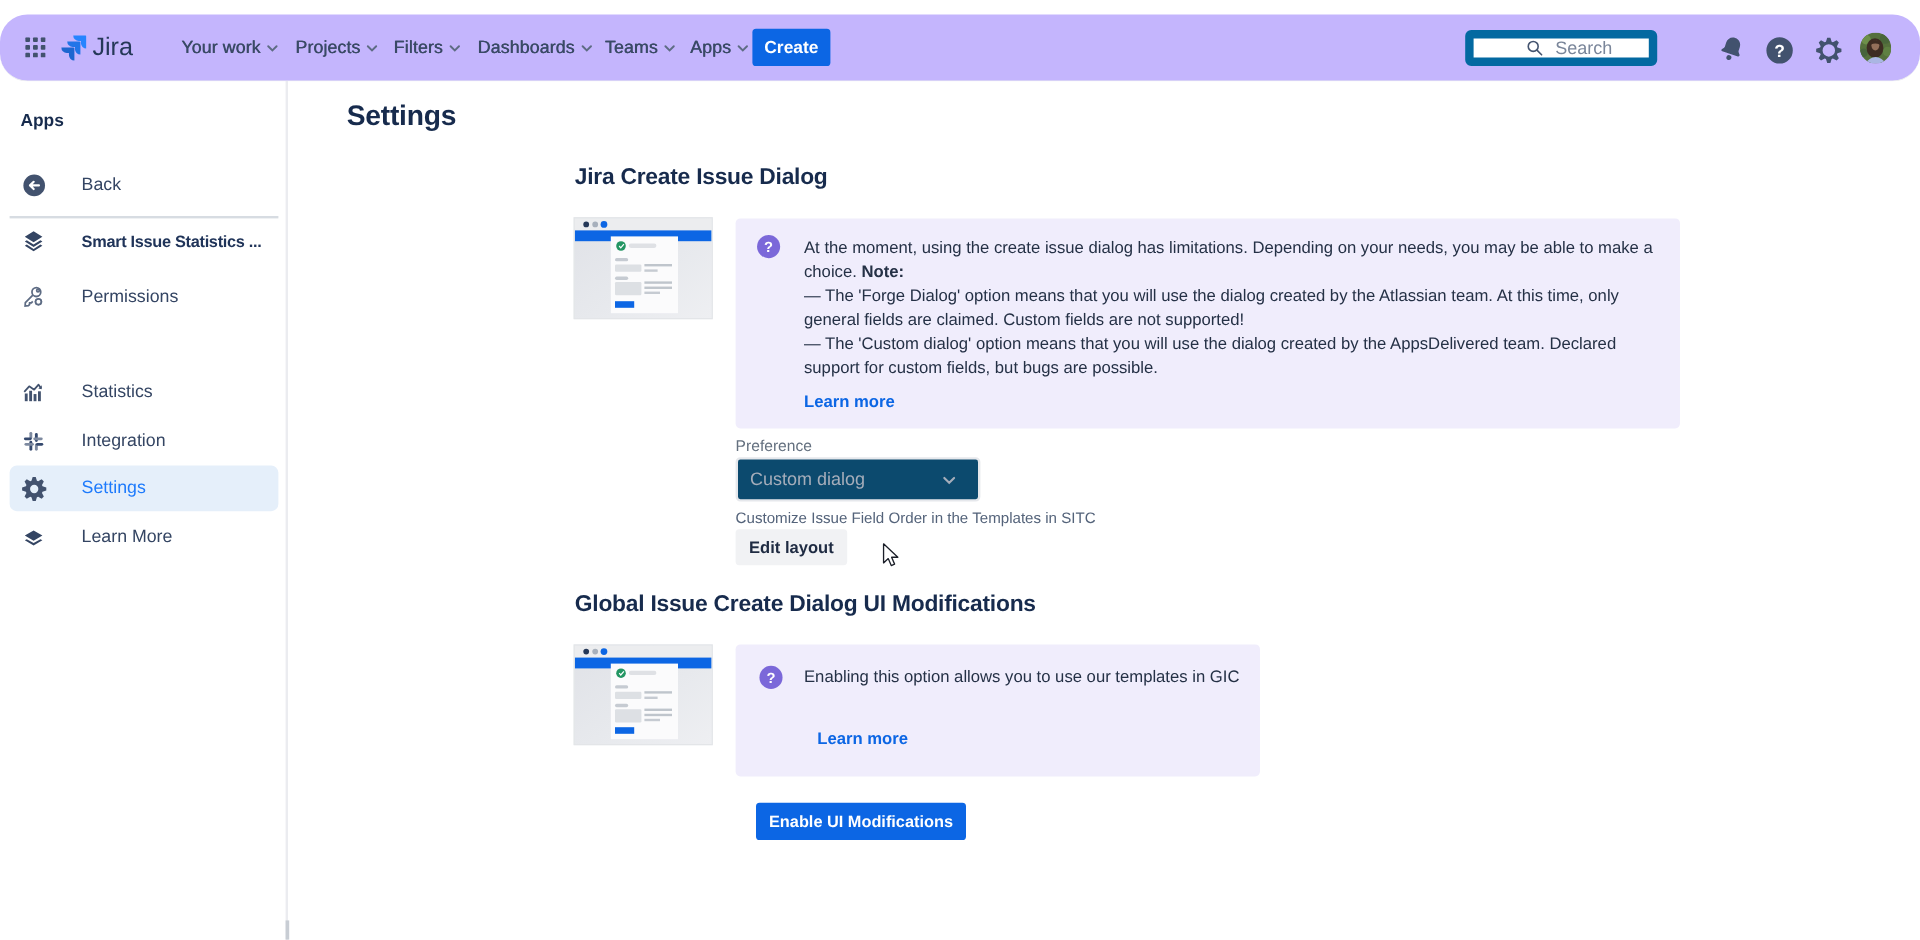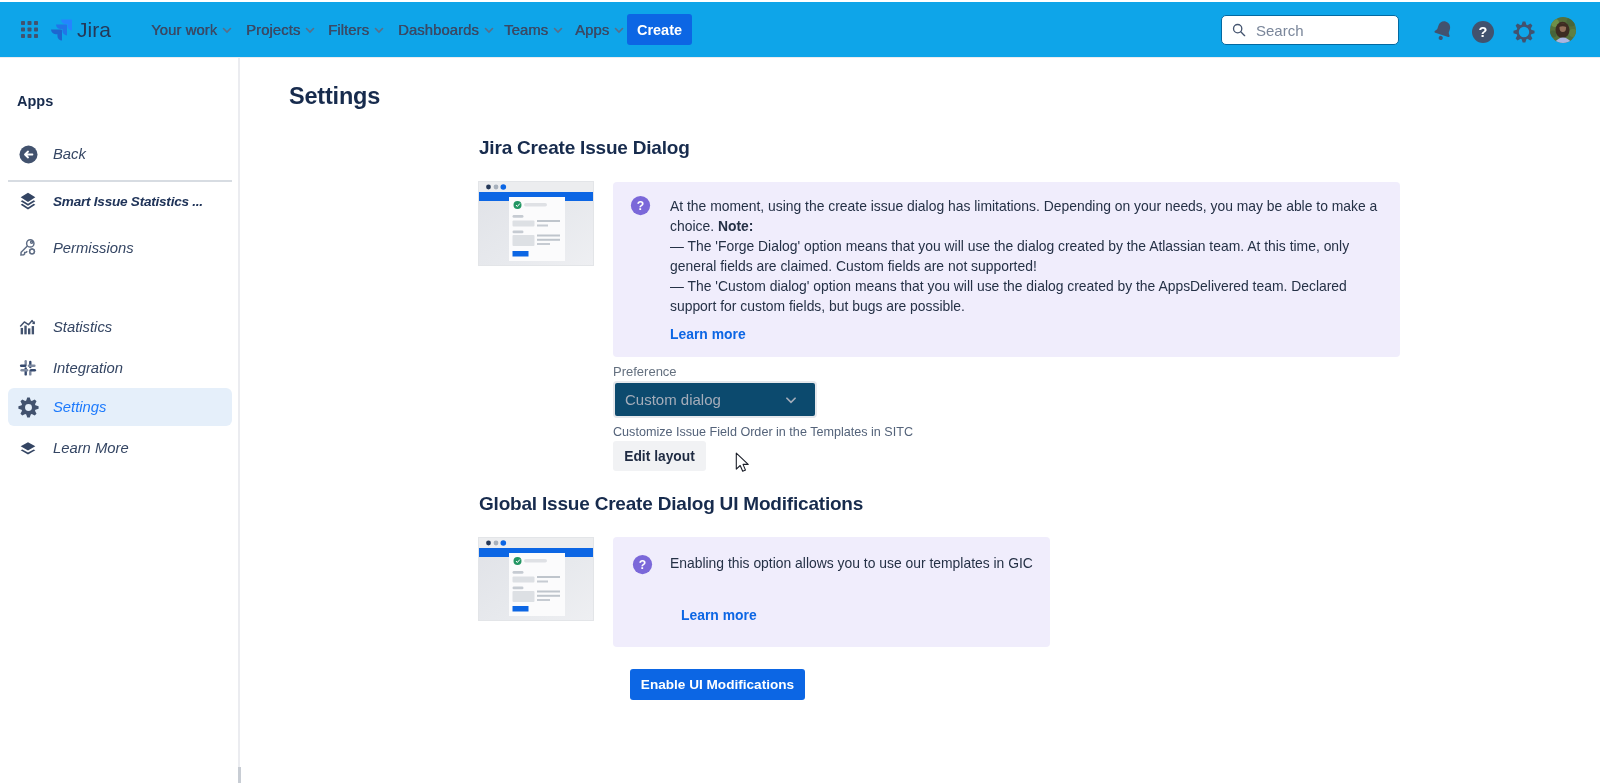--- a/index.html
+++ b/index.html
@@ -1,43 +1,43 @@
 <!DOCTYPE html>
 <html><head>
 <meta charset="utf-8">
 <style>
 * { margin:0; padding:0; box-sizing:border-box; }
 html,body { width:1600px; height:783px; overflow:hidden; background:#fff;
   font-family:"Liberation Sans", sans-serif; }
 
-#topbar { position:absolute; left:0; top:2px; width:1600px; height:56px;
-  background:#0ea5e9; border-bottom:1px solid #EBECF0; z-index:10; }
+#topbar { position:absolute; left:0; top:12px; width:1600px; height:56px;
+  background:#c4b5fd; border-bottom:1px solid #EBECF0; z-index:10;border-radius:23px; }
 #gridicon { position:absolute; left:21px; top:19px; }
 #jiralogo { position:absolute; left:51px; top:16px; display:flex; align-items:center; }
 #jiratext { font-size:21px; color:#253858; margin-left:5px; letter-spacing:0px; }
 nav#mainnav { position:absolute; left:0; top:0; height:56px; width:720px; }
 nav#mainnav .nv { position:absolute; top:0; height:56px; display:flex; align-items:center; font-size:14.8px; color:#3A4A66; font-weight:400; letter-spacing:0.1px; text-shadow:0.4px 0 0 #3A4A66;margin-left:16px; }
 nav#mainnav .nv svg { margin-left:4px; }
 #createbtn { position:absolute; left:627px; top:12px; width:65px; height:31px;
   background:#0C66E4; color:#fff; font-size:14.5px; font-weight:700; border:none;
   border-radius:3px; display:flex; align-items:center; justify-content:center;
   font-family:"Liberation Sans", sans-serif; }
-#searchbox { position:absolute; left:1221px; top:13px; width:178px; height:30px;
-  border:1px solid #0369a1; border-radius:5px; display:flex; align-items:center; background:#fff; }
+#searchbox { position:absolute; left:1221px; top:13px; width:160px; height:30px;
+  border:7px solid #0369a1; border-radius:5px; display:flex; align-items:center; background:#fff;padding-left:34px; }
 #searchbox .mag { margin-left:9px; }
 #searchbox .ph { color:#7A869A; font-size:15px; margin-left:9px; }
 .topicon { position:absolute; top:16px; width:24px; height:24px; }
 #avatar { position:absolute; left:1550px; top:15px; width:26px; height:26px; border-radius:50%; overflow:hidden; }
 
 #sidebar { position:absolute; left:0; top:57px; width:240px; height:726px; background:#fff;
   border-right:2px solid #EBECF0; }
 #apps-title { position:absolute; left:17px; top:36px; font-size:14.5px; font-weight:700; color:#172B4D; }
 .sitem { position:absolute; left:8px; width:224px; height:38px; display:flex; align-items:center; border-radius:6px; }
 .sitem .ic { width:24px; height:24px; margin-left:8px; flex:0 0 24px; display:flex; align-items:center; justify-content:center; }
-.sitem .lb { margin-left:13px; font-size:14.8px; color:#344563; white-space:nowrap;font-style:italic; }
+.sitem .lb { margin-left:28px; font-size:14.8px; color:#344563; white-space:nowrap; }
 .sitem.sel { background:#E5EFFA; }
 .sitem.sel .lb { color:#1D7AFC; }
 .sitem.bold .lb { font-weight:700; color:#203459; font-size:13.6px; letter-spacing:-0.25px; }
 #divider { position:absolute; left:8px; top:123px; width:224px; height:2px; background:#D7DCE2; }
 
 #main { position:absolute; left:240px; top:57px; width:1360px; height:726px; background:#fff; }
 h1.pgtitle { position:absolute; left:49px; top:26px; font-size:23.5px; color:#172B4D; letter-spacing:-0.2px;}
 h2.sec { position:absolute; left:239px; font-size:19px; letter-spacing:-0.2px; color:#172B4D; }
 .thumb { position:absolute; left:238px; width:116px; border:1px solid #E3E5E8; background:#EBEDF0; }
 .infobox { position:absolute; left:373px; background:#F0EDFC; border-radius:4px; }

